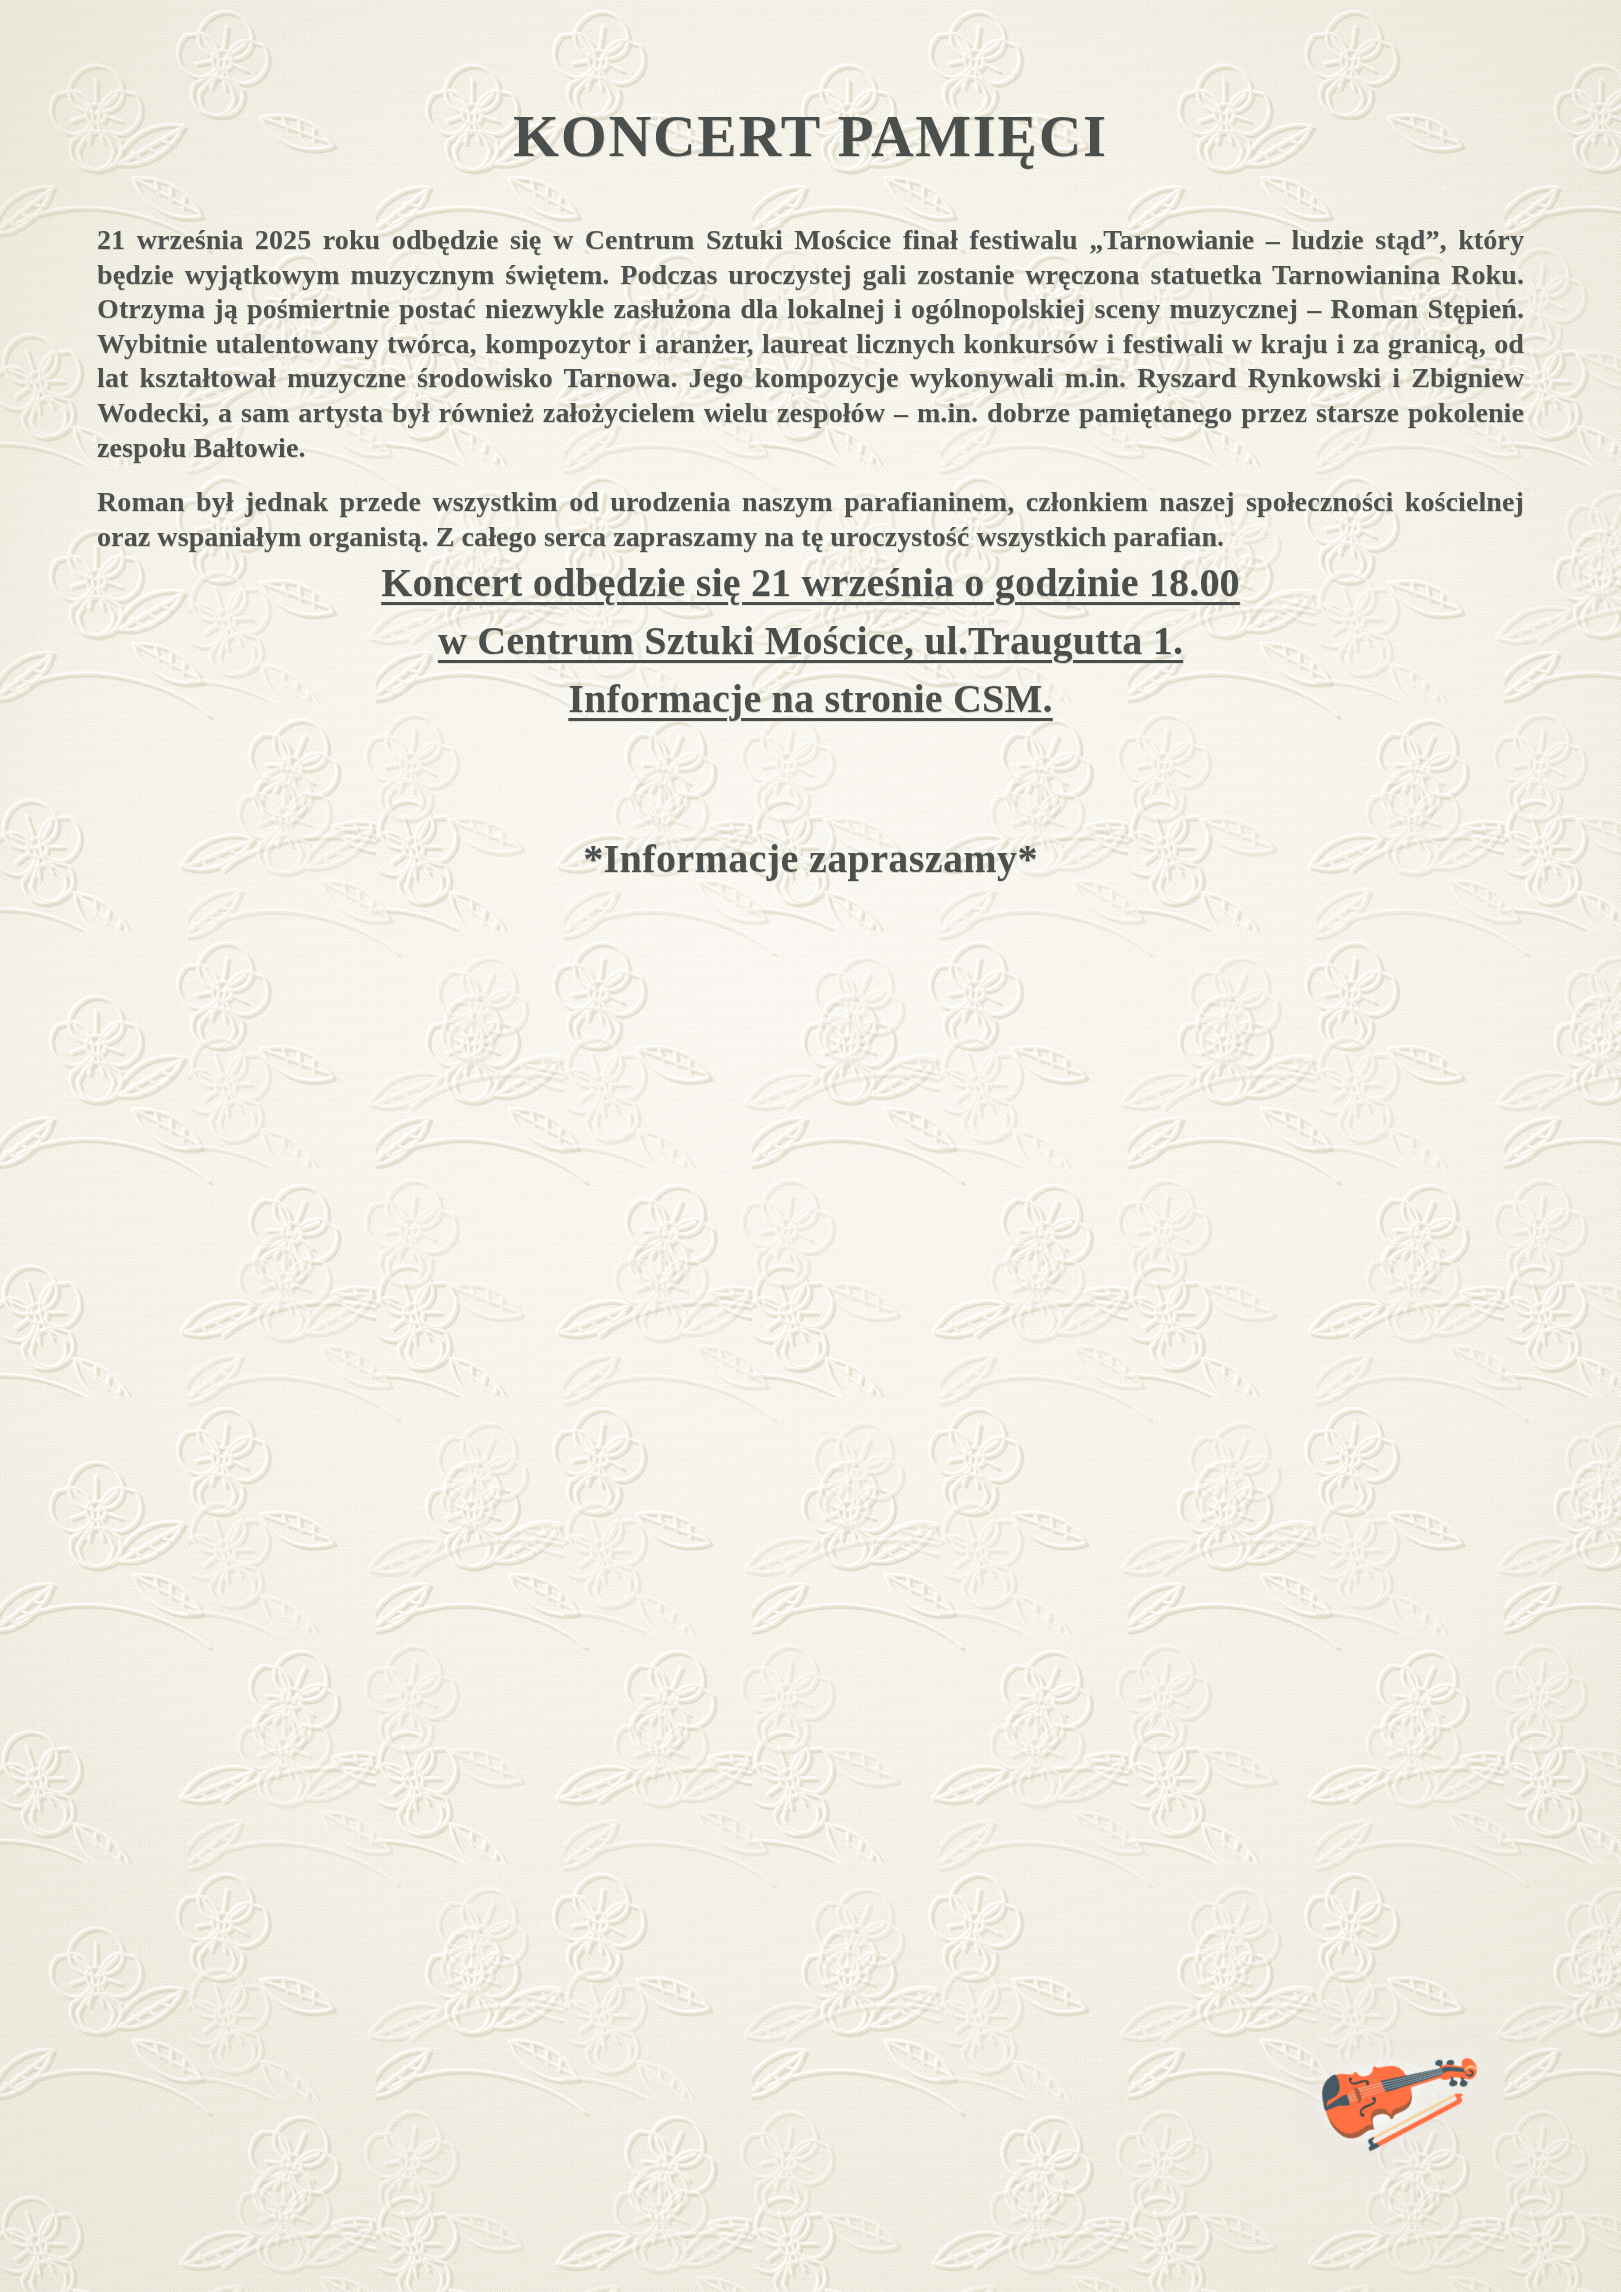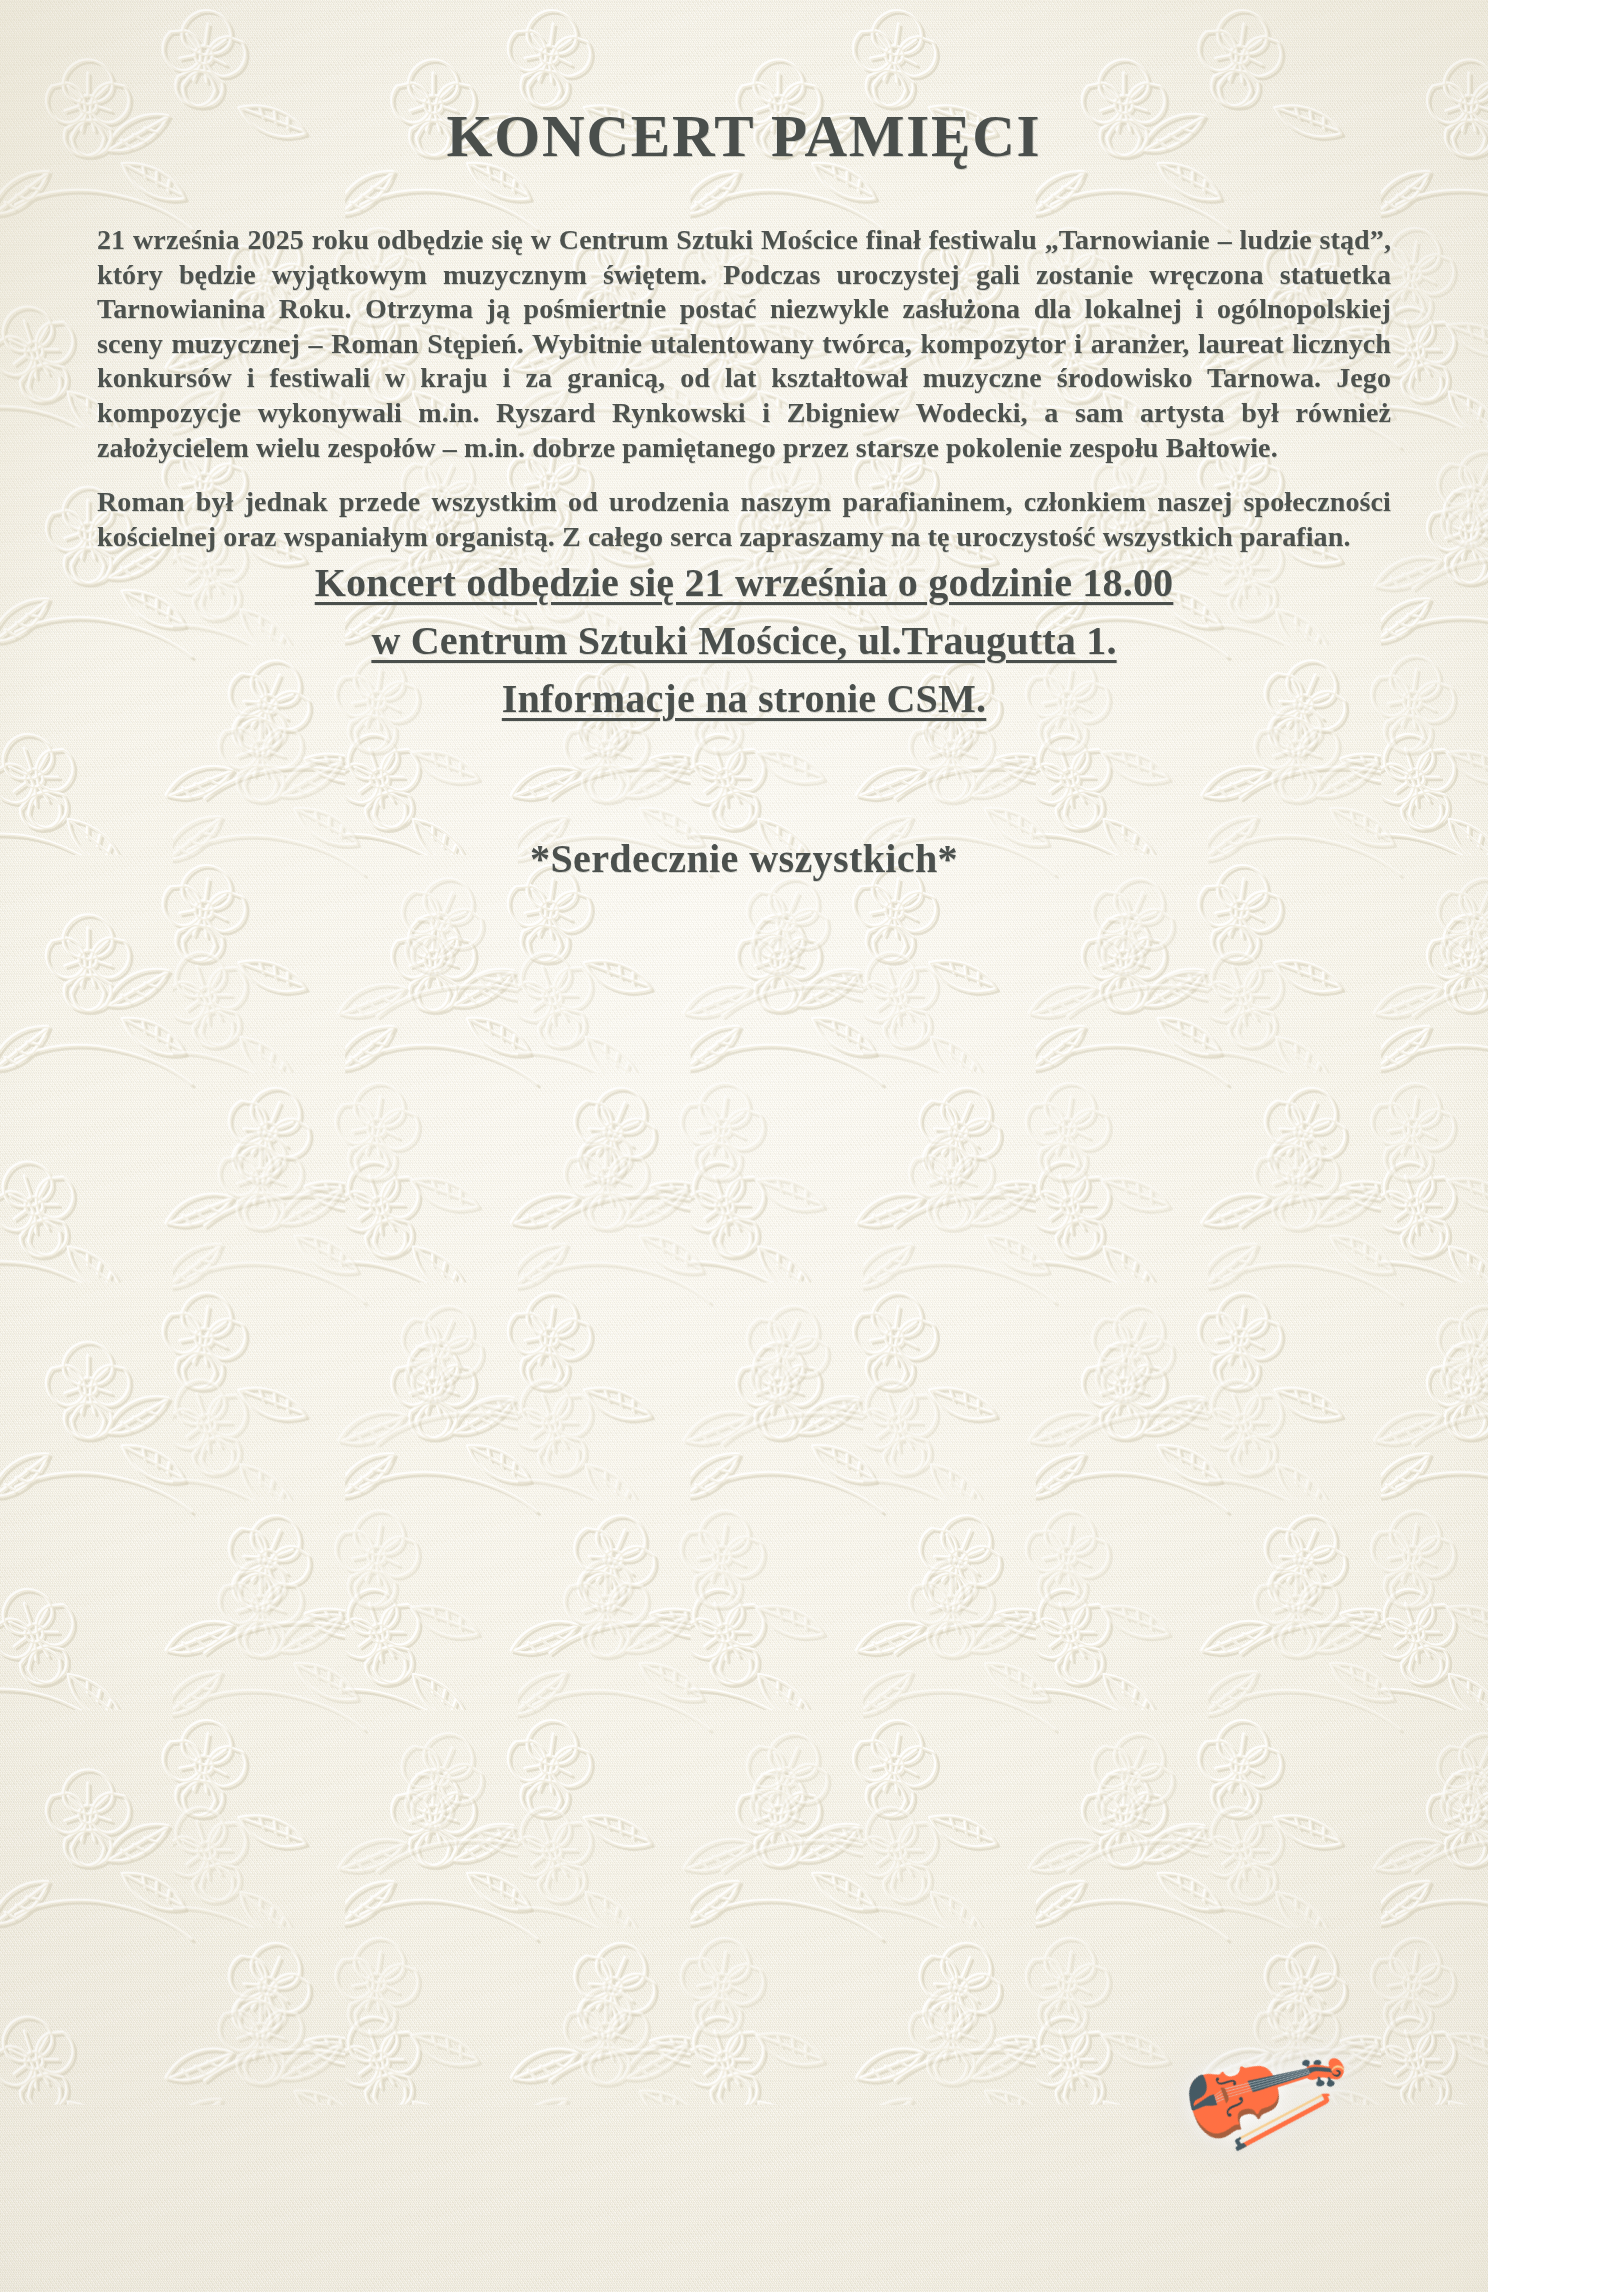--- a/index.html
+++ b/index.html
@@ -4,21 +4,21 @@
 <title>Koncert Pamięci</title>
 <style>
   html, body {
     margin: 0;
     padding: 0;
     background: #ffffff;
   }
 
   .poster {
     position: relative;
-    width: 1488px;
+    width: 1621px;
     height: 2293px;
     overflow: hidden;
     background-color: #fbf9ef;
     font-family: "Liberation Serif", "DejaVu Serif", serif;
     color: #4c514d;
     box-sizing: border-box;
   }
 
   
   .paper-base {
@@ -284,20 +284,20 @@
       </div>
       <div class="highlight-line">
         <span class="u">w Centrum Sztuki Mościce,  ul.Traugutta 1.</span>
       </div>
       <div class="highlight-line">
         <span class="u">Informacje na stronie CSM.</span>
       </div>
     </div>
 
 
-    <div class="signoff">*Serdecznie wszystkich*</div>
+    <div class="signoff">*Informacje zapraszamy*</div>
 
   </div>
 
   <div class="violin">🎻</div>
 
 </div>
 
 
 </body></html>

